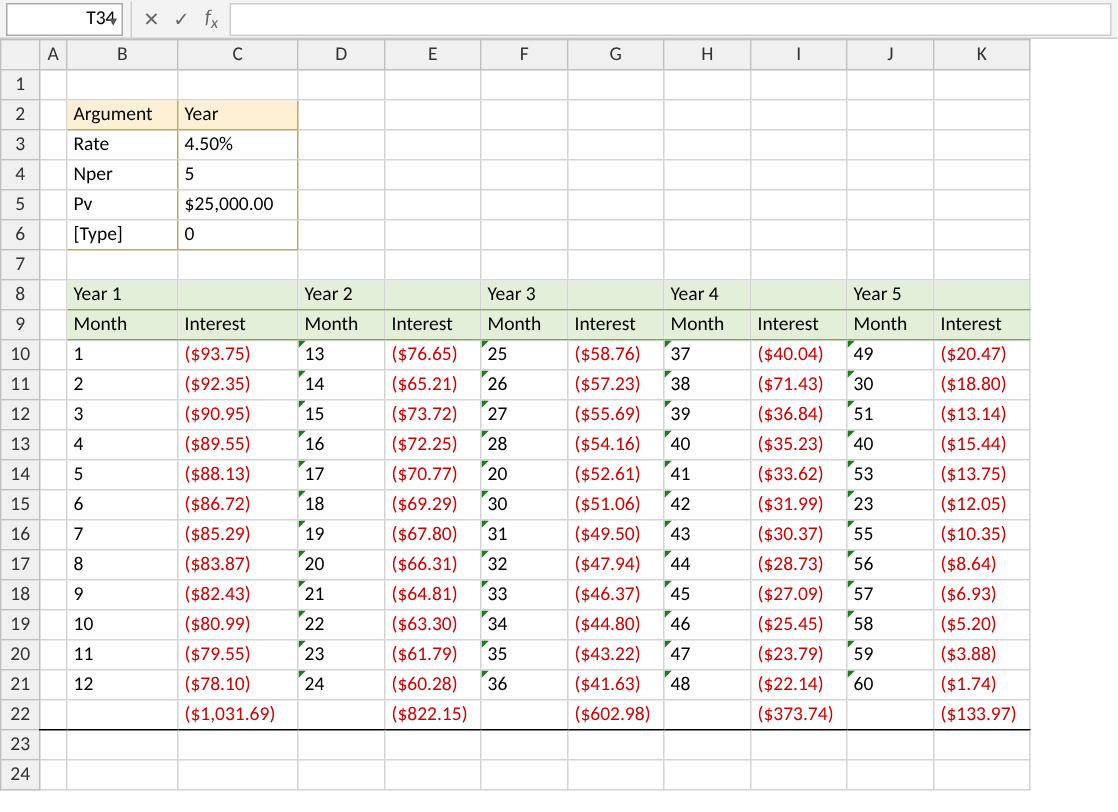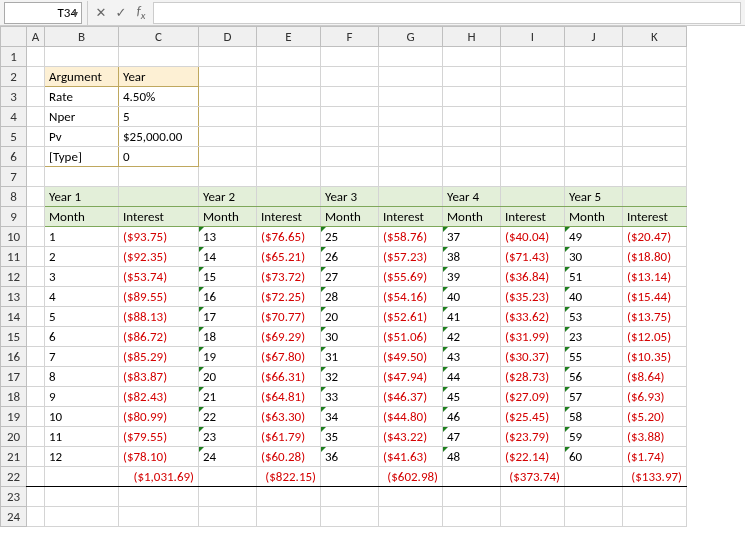--- a/index.html
+++ b/index.html
@@ -112,21 +112,21 @@
     border-bottom: 1px solid #7fa85b !important;
   }
   .tri::before {
     content:"";
     position:absolute;
     left:0; top:0;
     border-top: 5px solid #1e7e1e;
     border-right: 5px solid transparent;
   }
   .rel { position: relative; }
-  .sum-row td { border-top: 1px solid #000 !important; border-bottom: 1px double #000; text-align: right; }
+  .sum-row td { border-top: 1px solid #000 !important; border-bottom: 1px double #000; }
   .sum-row .neg { }
 </style>
 </head>
 <body>
 
 <div class="formula-bar">
   <div class="name-box">
     <span>T34</span>
     <span class="chev">▾</span>
   </div>
@@ -323,21 +323,21 @@
           <td class="neg">($57.23)</td>
           <td class="rel num tri">38</td>
           <td class="neg">($71.43)</td>
           <td class="rel num tri">30</td>
           <td class="neg">($18.80)</td>
         </tr>
         <tr>
           <th class="rowhdr">12</th>
           <td></td>
           <td class="rel num">3</td>
-          <td class="neg">($53.74)</td>
+          <td class="neg">($90.95)</td>
           <td class="rel num tri">15</td>
           <td class="neg">($73.72)</td>
           <td class="rel num tri">27</td>
           <td class="neg">($55.69)</td>
           <td class="rel num tri">39</td>
           <td class="neg">($36.84)</td>
           <td class="rel num tri">51</td>
           <td class="neg">($13.14)</td>
         </tr>
         <tr>

